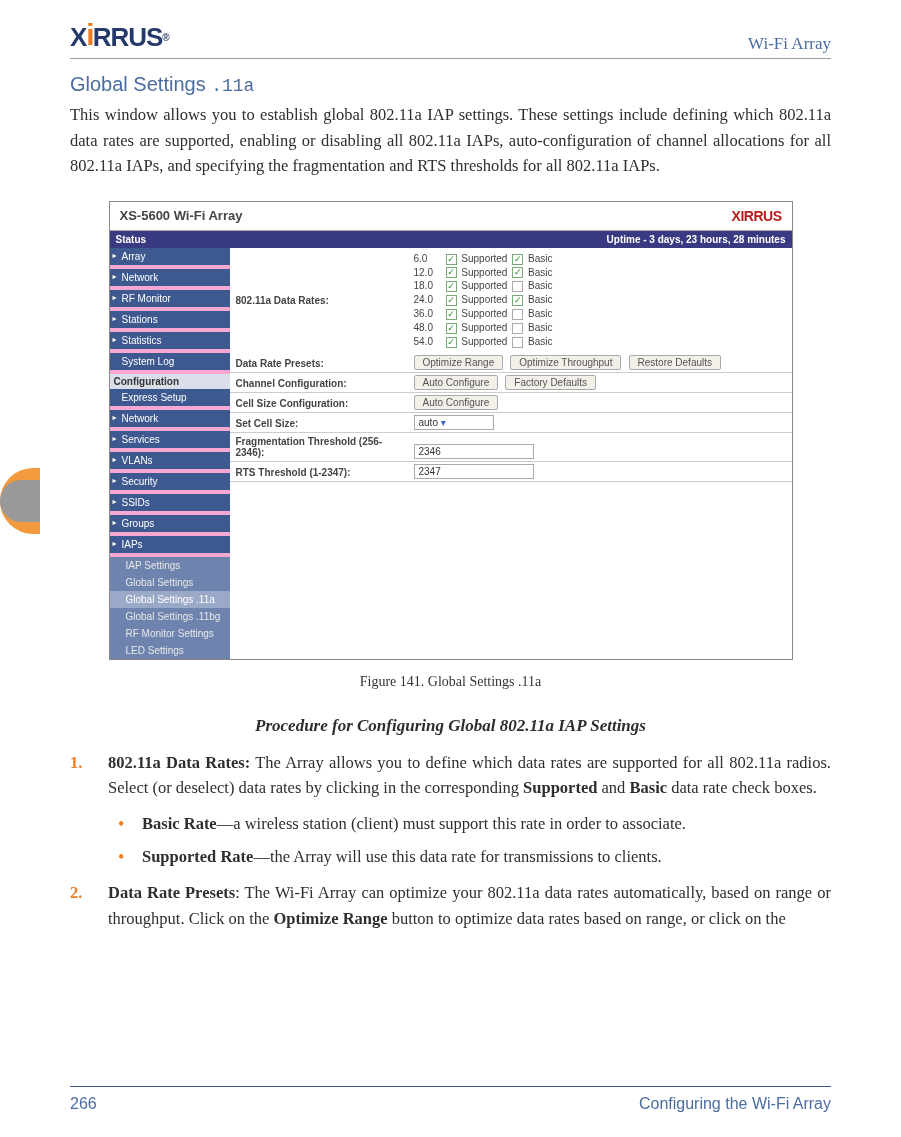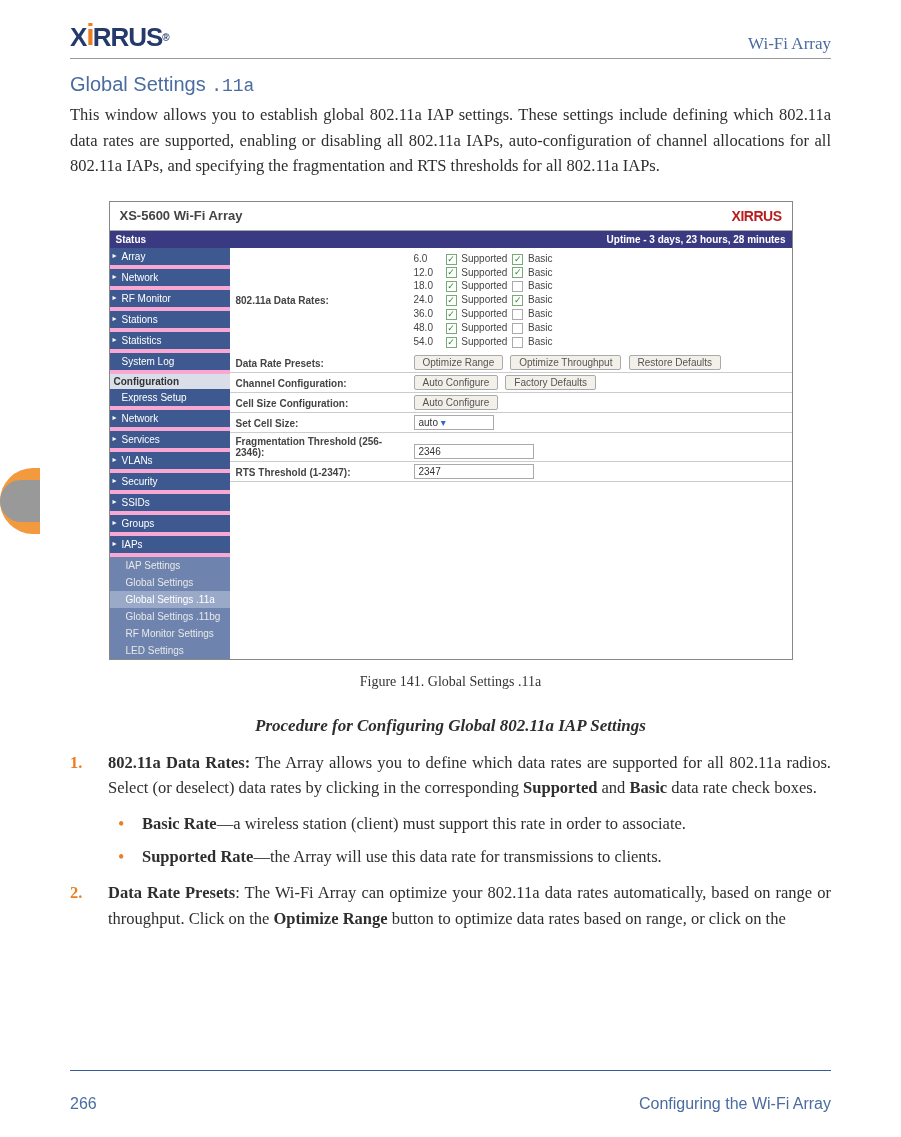--- a/index.html
+++ b/index.html
@@ -43,21 +43,21 @@
   .olist { list-style:none; padding-left:28px; }
   .olist > li { position:relative; font-size:16.5px; line-height:1.55; text-align:justify; color:#2e2e2e; margin-bottom:10px; padding-left:10px;}
   .olist > li .num { position:absolute; left:-28px; top:0; color:#ec7d23; font-weight:bold; font-family: Georgia, serif;}
   .olist .b { font-weight:bold;}
   .blist { list-style:none; padding-left:34px; margin:10px 0 10px; }
   .blist > li { position:relative; font-size:16.5px; line-height:1.55; text-align:justify; color:#2e2e2e; margin-bottom:8px;}
   .blist > li::before { content:'•'; position:absolute; left:-24px; top:0; color:#ec7d23; font-size:18px;}
   .tab { position:absolute; left:0; top:468px; width:40px; height:66px;}
   .tab .t1 { position:absolute; inset:0; background:#f29a3d; border-top-left-radius:40px; border-bottom-left-radius:40px;}
   .tab .t2 { position:absolute; left:0; right:0; top:12px; bottom:12px; background:#999; border-top-left-radius:30px; border-bottom-left-radius:30px;}
-  .footer { position:absolute; left:70px; right:70px; bottom:24px; border-top:1.5px solid #3a5a95; padding-top:24px; display:flex; justify-content:space-between; color:#4a6ca0; font-family:'Trebuchet MS', Arial, sans-serif; font-size:16px;}
+  .footer { position:absolute; left:70px; right:70px; bottom:24px; border-top:1.5px solid #3a5a95; padding-top:8px; display:flex; justify-content:space-between; color:#4a6ca0; font-family:'Trebuchet MS', Arial, sans-serif; font-size:16px;}
   .footer .pn { color:#4a6ca0;}
 </style>
 </head>
 <body>
 
 <div class="page">
 
   <div class="tab">
     <div class="t1"></div>
       <div class="t2"></div>

